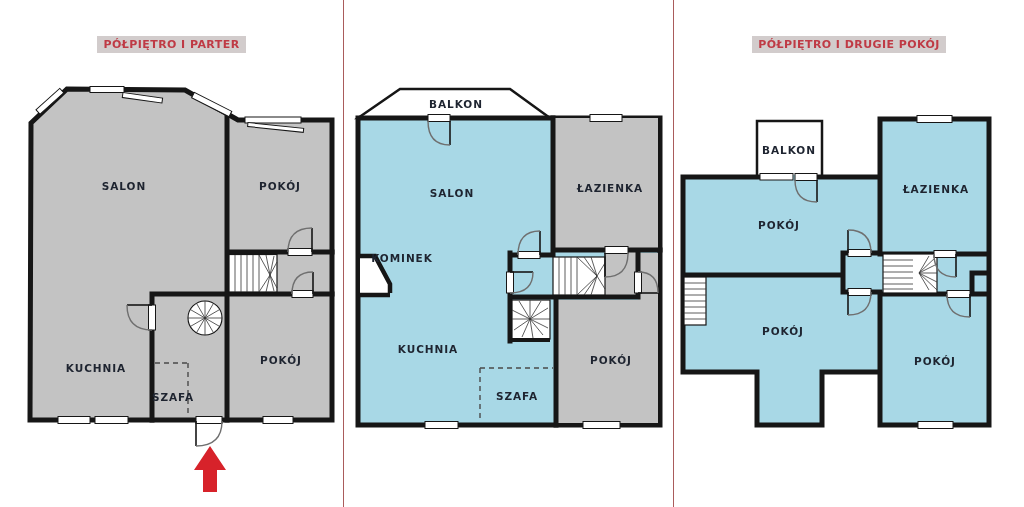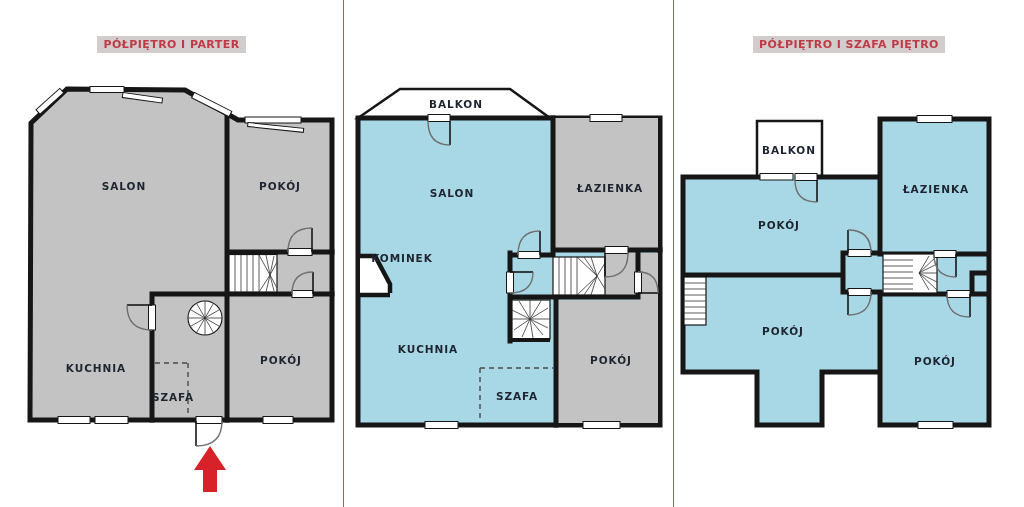--- a/index.html
+++ b/index.html
@@ -24,21 +24,21 @@
 </style>
 </head>
 <body>
 
 <div id="stage">
 
   <div class="panel-title" style="left:0;width:343px;">
     <span>PÓŁPIĘTRO I PARTER</span>
   </div>
   <div class="panel-title" style="left:674px;width:350px;">
-    <span>PÓŁPIĘTRO I SZAFA PIĘTRO</span>
+    <span>PÓŁPIĘTRO I DRUGIE POKÓJ</span>
   </div>
 
   <svg width="1024" height="507" viewBox="0 0 1024 507">
 
     <line class="sep" x1="343.5" y1="0" x2="343.5" y2="507"></line>
     <line class="sep" x1="673.5" y1="0" x2="673.5" y2="507"></line>
 
     <g>
       <polygon points="31,123 67,89 185,90 238,120 332,120 332,420 30,420" fill="#c3c3c3" stroke="#161616" stroke-width="5"></polygon>
 

